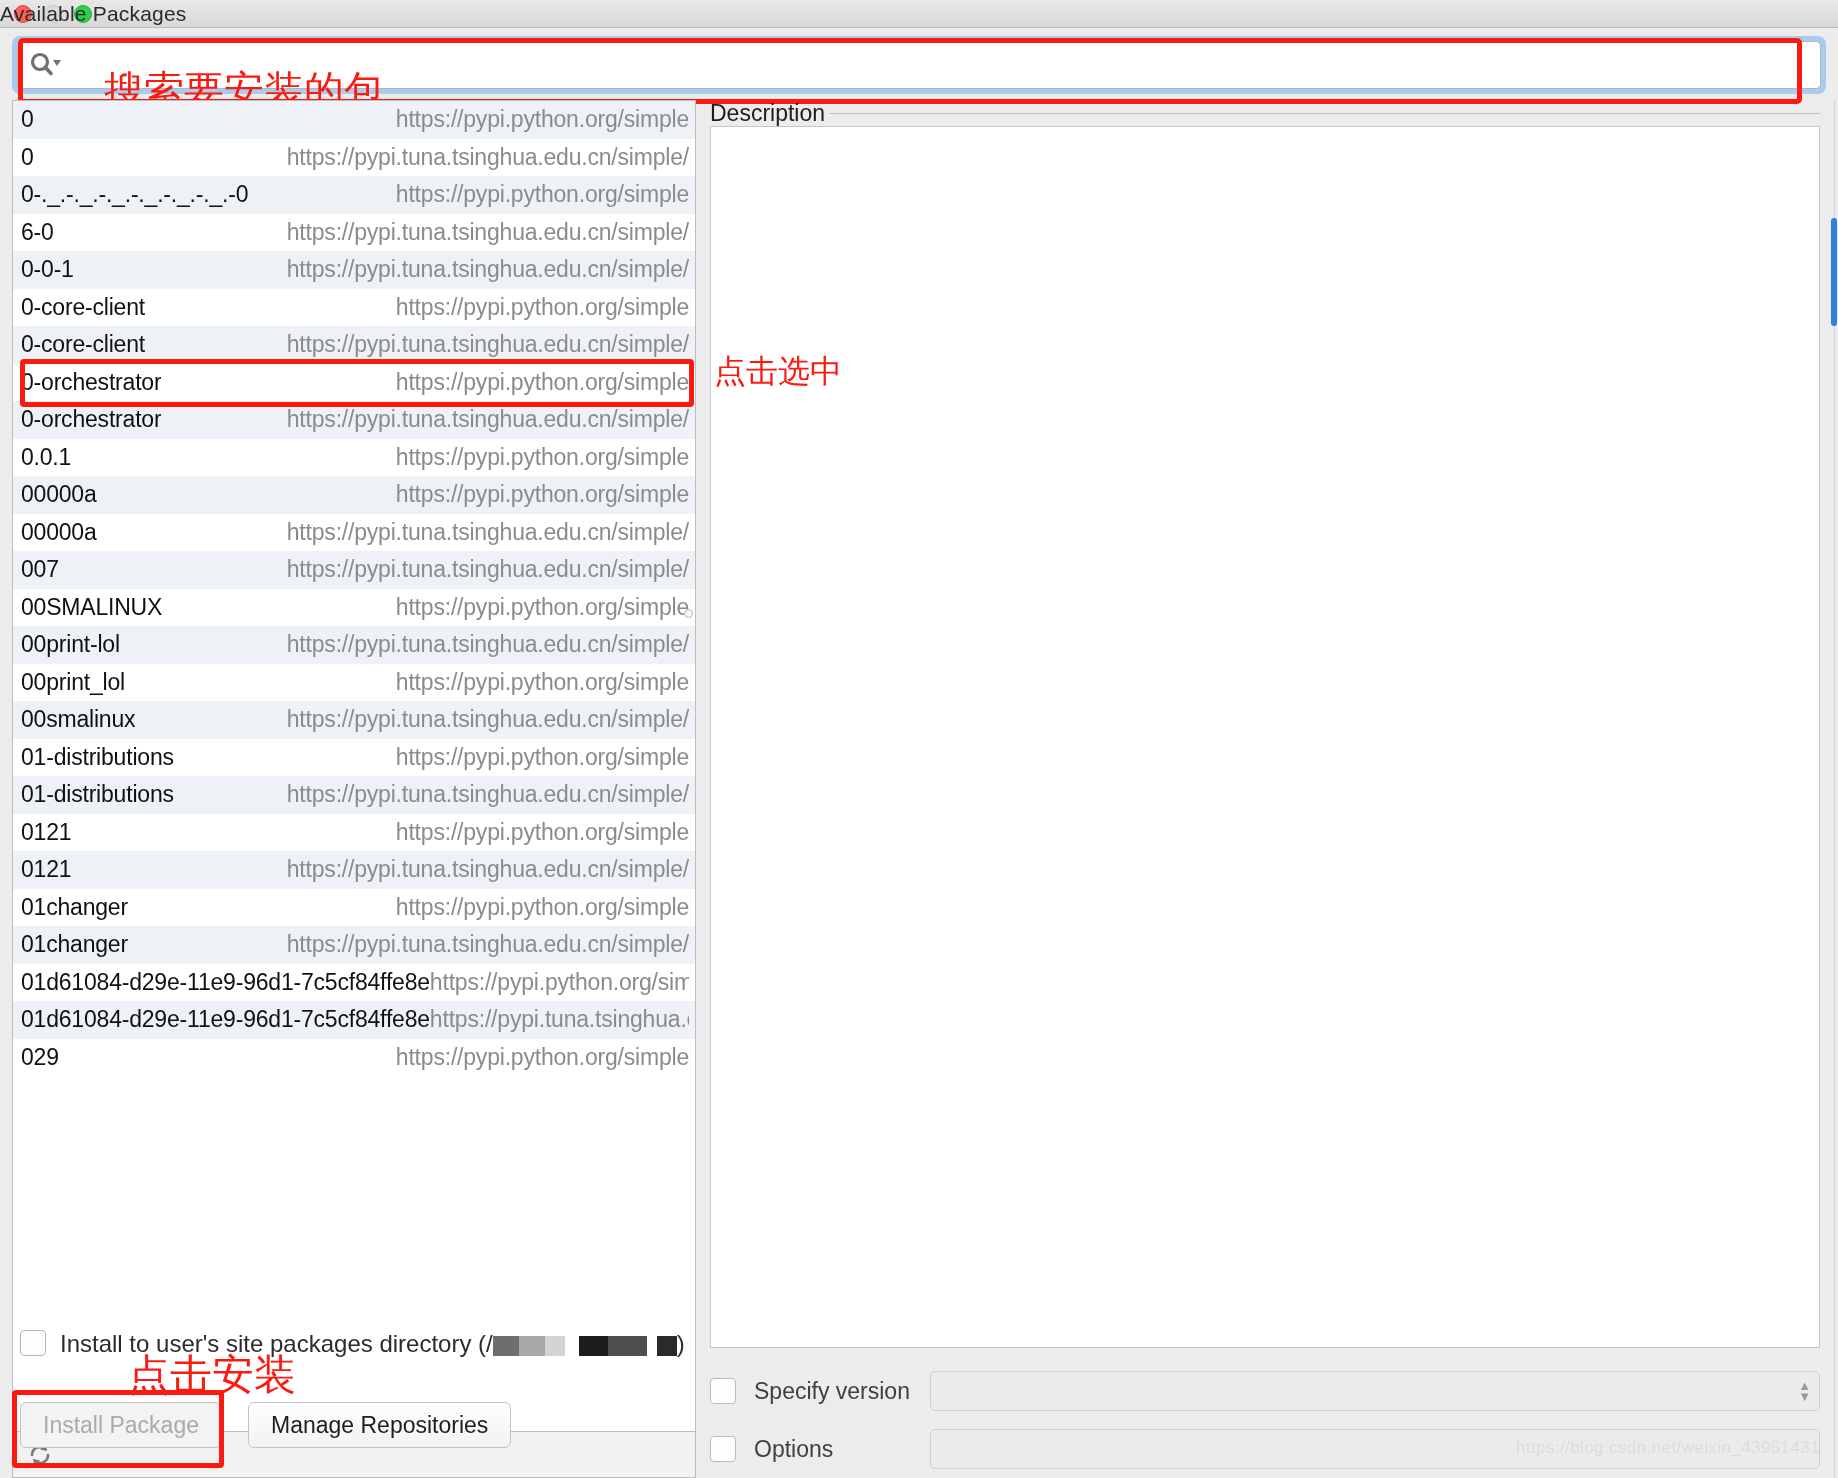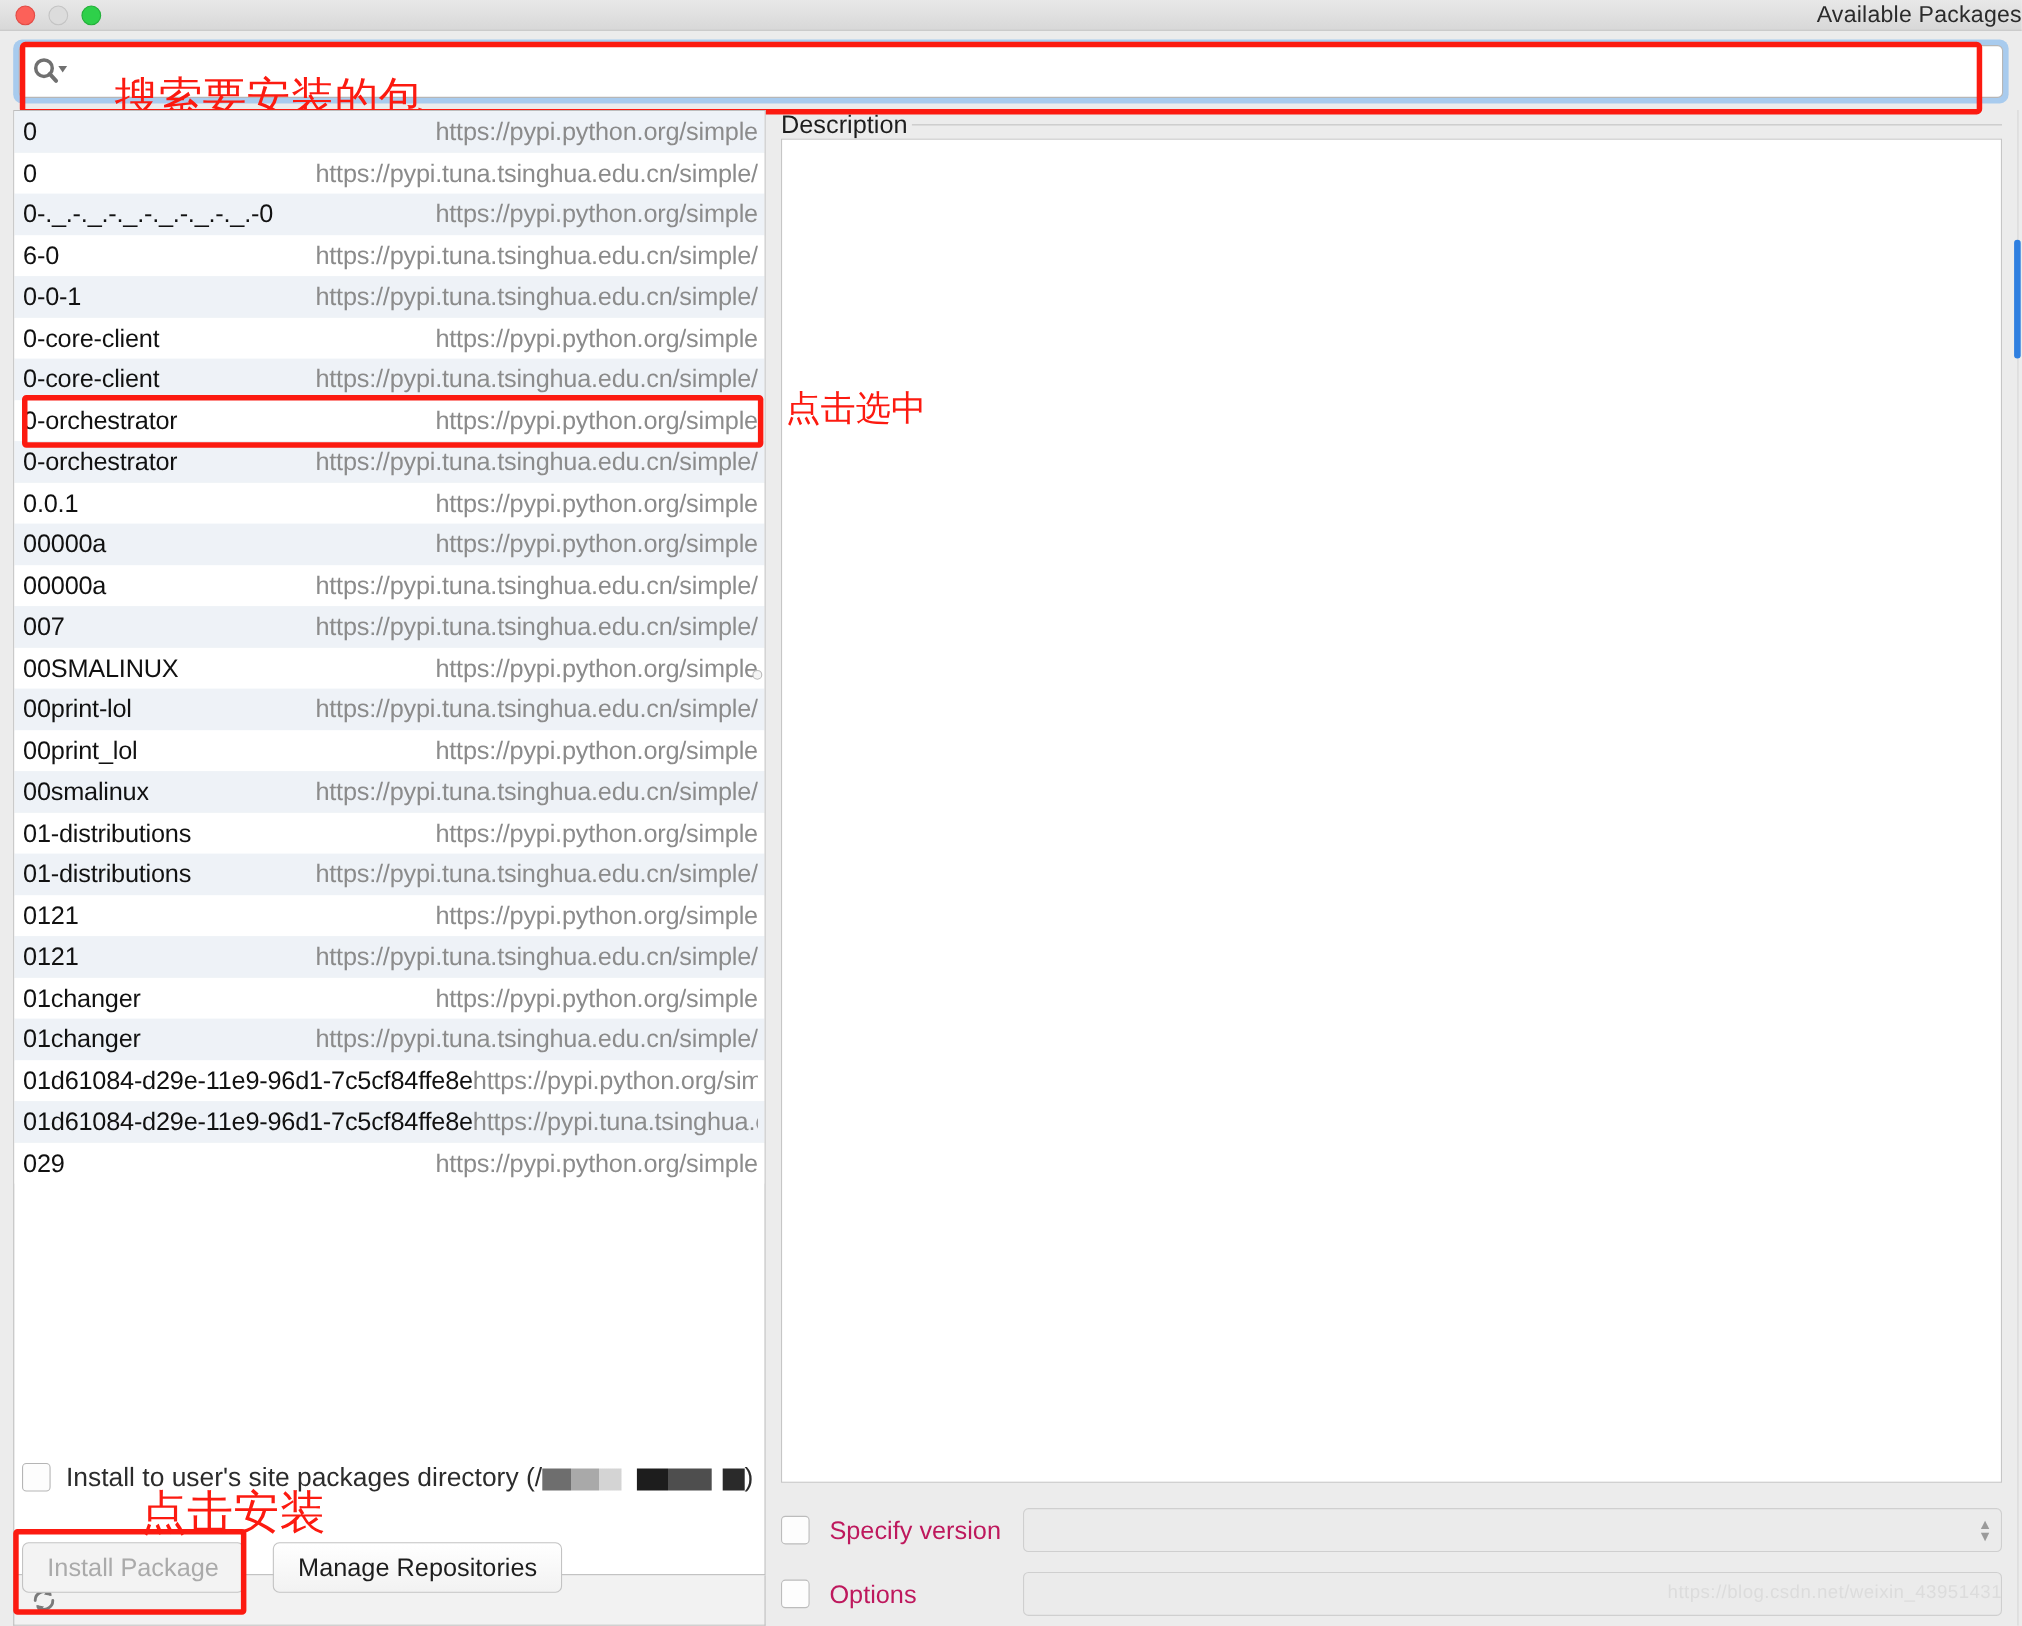--- a/index.html
+++ b/index.html
@@ -18,21 +18,21 @@
     background: linear-gradient(#e8e8e8, #d8d8d8);
     border-bottom: 1px solid #b9b9b9;
     display: flex; align-items: center;
   }
   #traffic { display: flex; gap: 12px; margin-left: 14px; }
   .light { width: 18px; height: 18px; border-radius: 50%; }
   .light.close  { background: #fc6159; border: 1px solid #e24b45; }
   .light.min    { background: #dcdcdc; border: 1px solid #c4c4c4; }
   .light.zoom   { background: #2ed04a; border: 1px solid #23b03a; }
   #window-title {
-    position: absolute; left: 0; right: 0; text-align: right;
+    position: absolute; left: 0; right: 0; text-align: left;
     font-size: 21px; color: #2b2b2b; letter-spacing: .2px;
   }
 
   
   #search-zone {
     position: relative;
     height: 72px;
     background: #ececec;
     padding: 8px 12px 6px 12px;
   }
@@ -174,21 +174,21 @@
   }
 
   .opt-row { display: flex; align-items: center; height: 58px; gap: 0; }
   .cb {
     width: 26px; height: 26px;
     border: 1px solid #bcbcbc; border-radius: 4px;
     background: #fdfdfd;
     flex: 0 0 26px;
     margin-right: 18px;
   }
-  .opt-label { font-size: 23px; color: #be185d; width: 176px; flex: 0 0 176px; }
+  .opt-label { font-size: 23px; color: #404040; width: 176px; flex: 0 0 176px; }
   .opt-field {
     flex: 1; height: 40px;
     border: 1px solid #cfcfcf; border-radius: 5px;
     background: #ebebeb;
     display: flex; align-items: center; justify-content: flex-end;
     padding-right: 8px;
   }
   .stepper { display: flex; flex-direction: column; color: #9a9a9a; font-size: 13px; line-height: 11px; }
 
   

